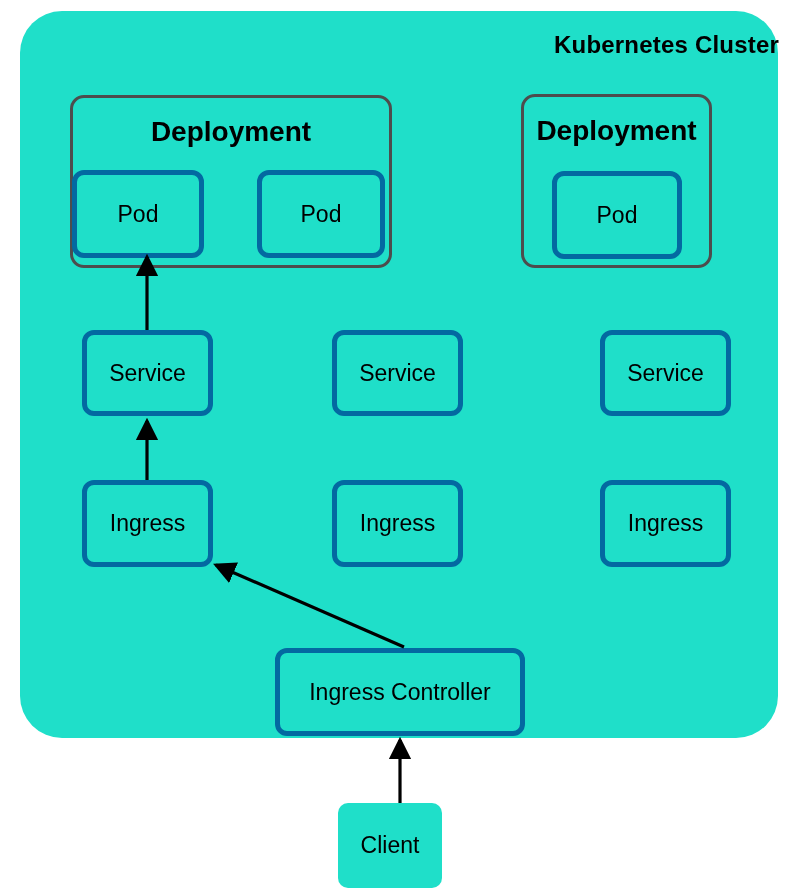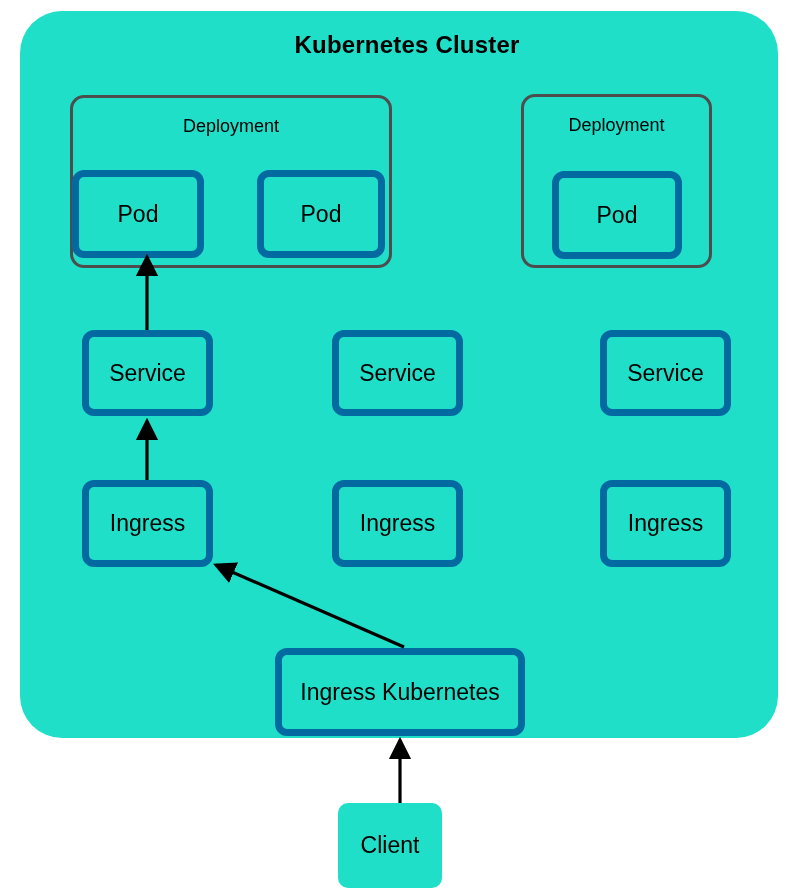--- a/index.html
+++ b/index.html
@@ -21,21 +21,21 @@
     position: absolute;
     left: 0;
     top: 0;
     width: 800px;
     height: 894px;
   }
   .node-box {
     position: absolute;
     box-sizing: border-box;
     background: #1FDFC9;
-    border: 7px solid #0369a1;
+    border: 5px solid #0369a1;
     border-radius: 12px;
     display: flex;
     align-items: center;
     justify-content: center;
   }
   .node-label {
     color: #000000;
     font-family: "Liberation Sans", sans-serif;
     font-size: 23px;
     line-height: 1;
@@ -47,46 +47,46 @@
     left: 20px;
     top: 11px;
     width: 758px;
     height: 727px;
     background: #1FDFC9;
     border-radius: 42px;
     box-sizing: border-box;
   }
   #cluster-title {
     position: absolute;
-    left: 8px;
+    left: 1px;
     top: 20px;
     width: 758px;
-    text-align: center;
+    text-align: right;
     font-family: "Liberation Sans", sans-serif;
     font-size: 24px;
     font-weight: bold;
     color: #000000;
     letter-spacing: 0.2px;
   }
   
   .deployment-box {
     position: absolute;
     box-sizing: border-box;
     background: #1FDFC9;
     border: 3px solid #4D4D4D;
     border-radius: 14px;
   }
   .deployment-label {
     position: absolute;
     left: 0;
     width: 100%;
     text-align: center;
     font-family: "Liberation Sans", sans-serif;
-    font-size: 18px;
-    font-weight: normal;
+    font-size: 28px;
+    font-weight: bold;
     color: #000000;
     white-space: nowrap;
   }
   
   .node-box.borderless {
     border: none;
     border-radius: 10px;
   }
 </style>
 </head>
@@ -136,21 +136,21 @@
 
   <div class="node-box" style="left:332px; top:480px; width:131px; height:87px;">
     <span class="node-label">Ingress</span>
   </div>
 
   <div class="node-box" style="left:600px; top:480px; width:131px; height:87px;">
     <span class="node-label">Ingress</span>
   </div>
 
   <div class="node-box" style="left:275px; top:648px; width:250px; height:88px;">
-    <span class="node-label">Ingress Kubernetes</span>
+    <span class="node-label">Ingress Controller</span>
   </div>
 
   <div class="node-box borderless" style="left:338px; top:803px; width:104px; height:85px;">
     <span class="node-label">Client</span>
   </div>
 
   <svg id="diagram-svg" viewBox="0 0 800 894">
     <defs>
       <marker id="arrowhead" markerWidth="7" markerHeight="7" refX="6" refY="3.5" orient="auto" markerUnits="strokeWidth">
         <path d="M0,0 L7,3.5 L0,7 Z" fill="#000000"></path>

